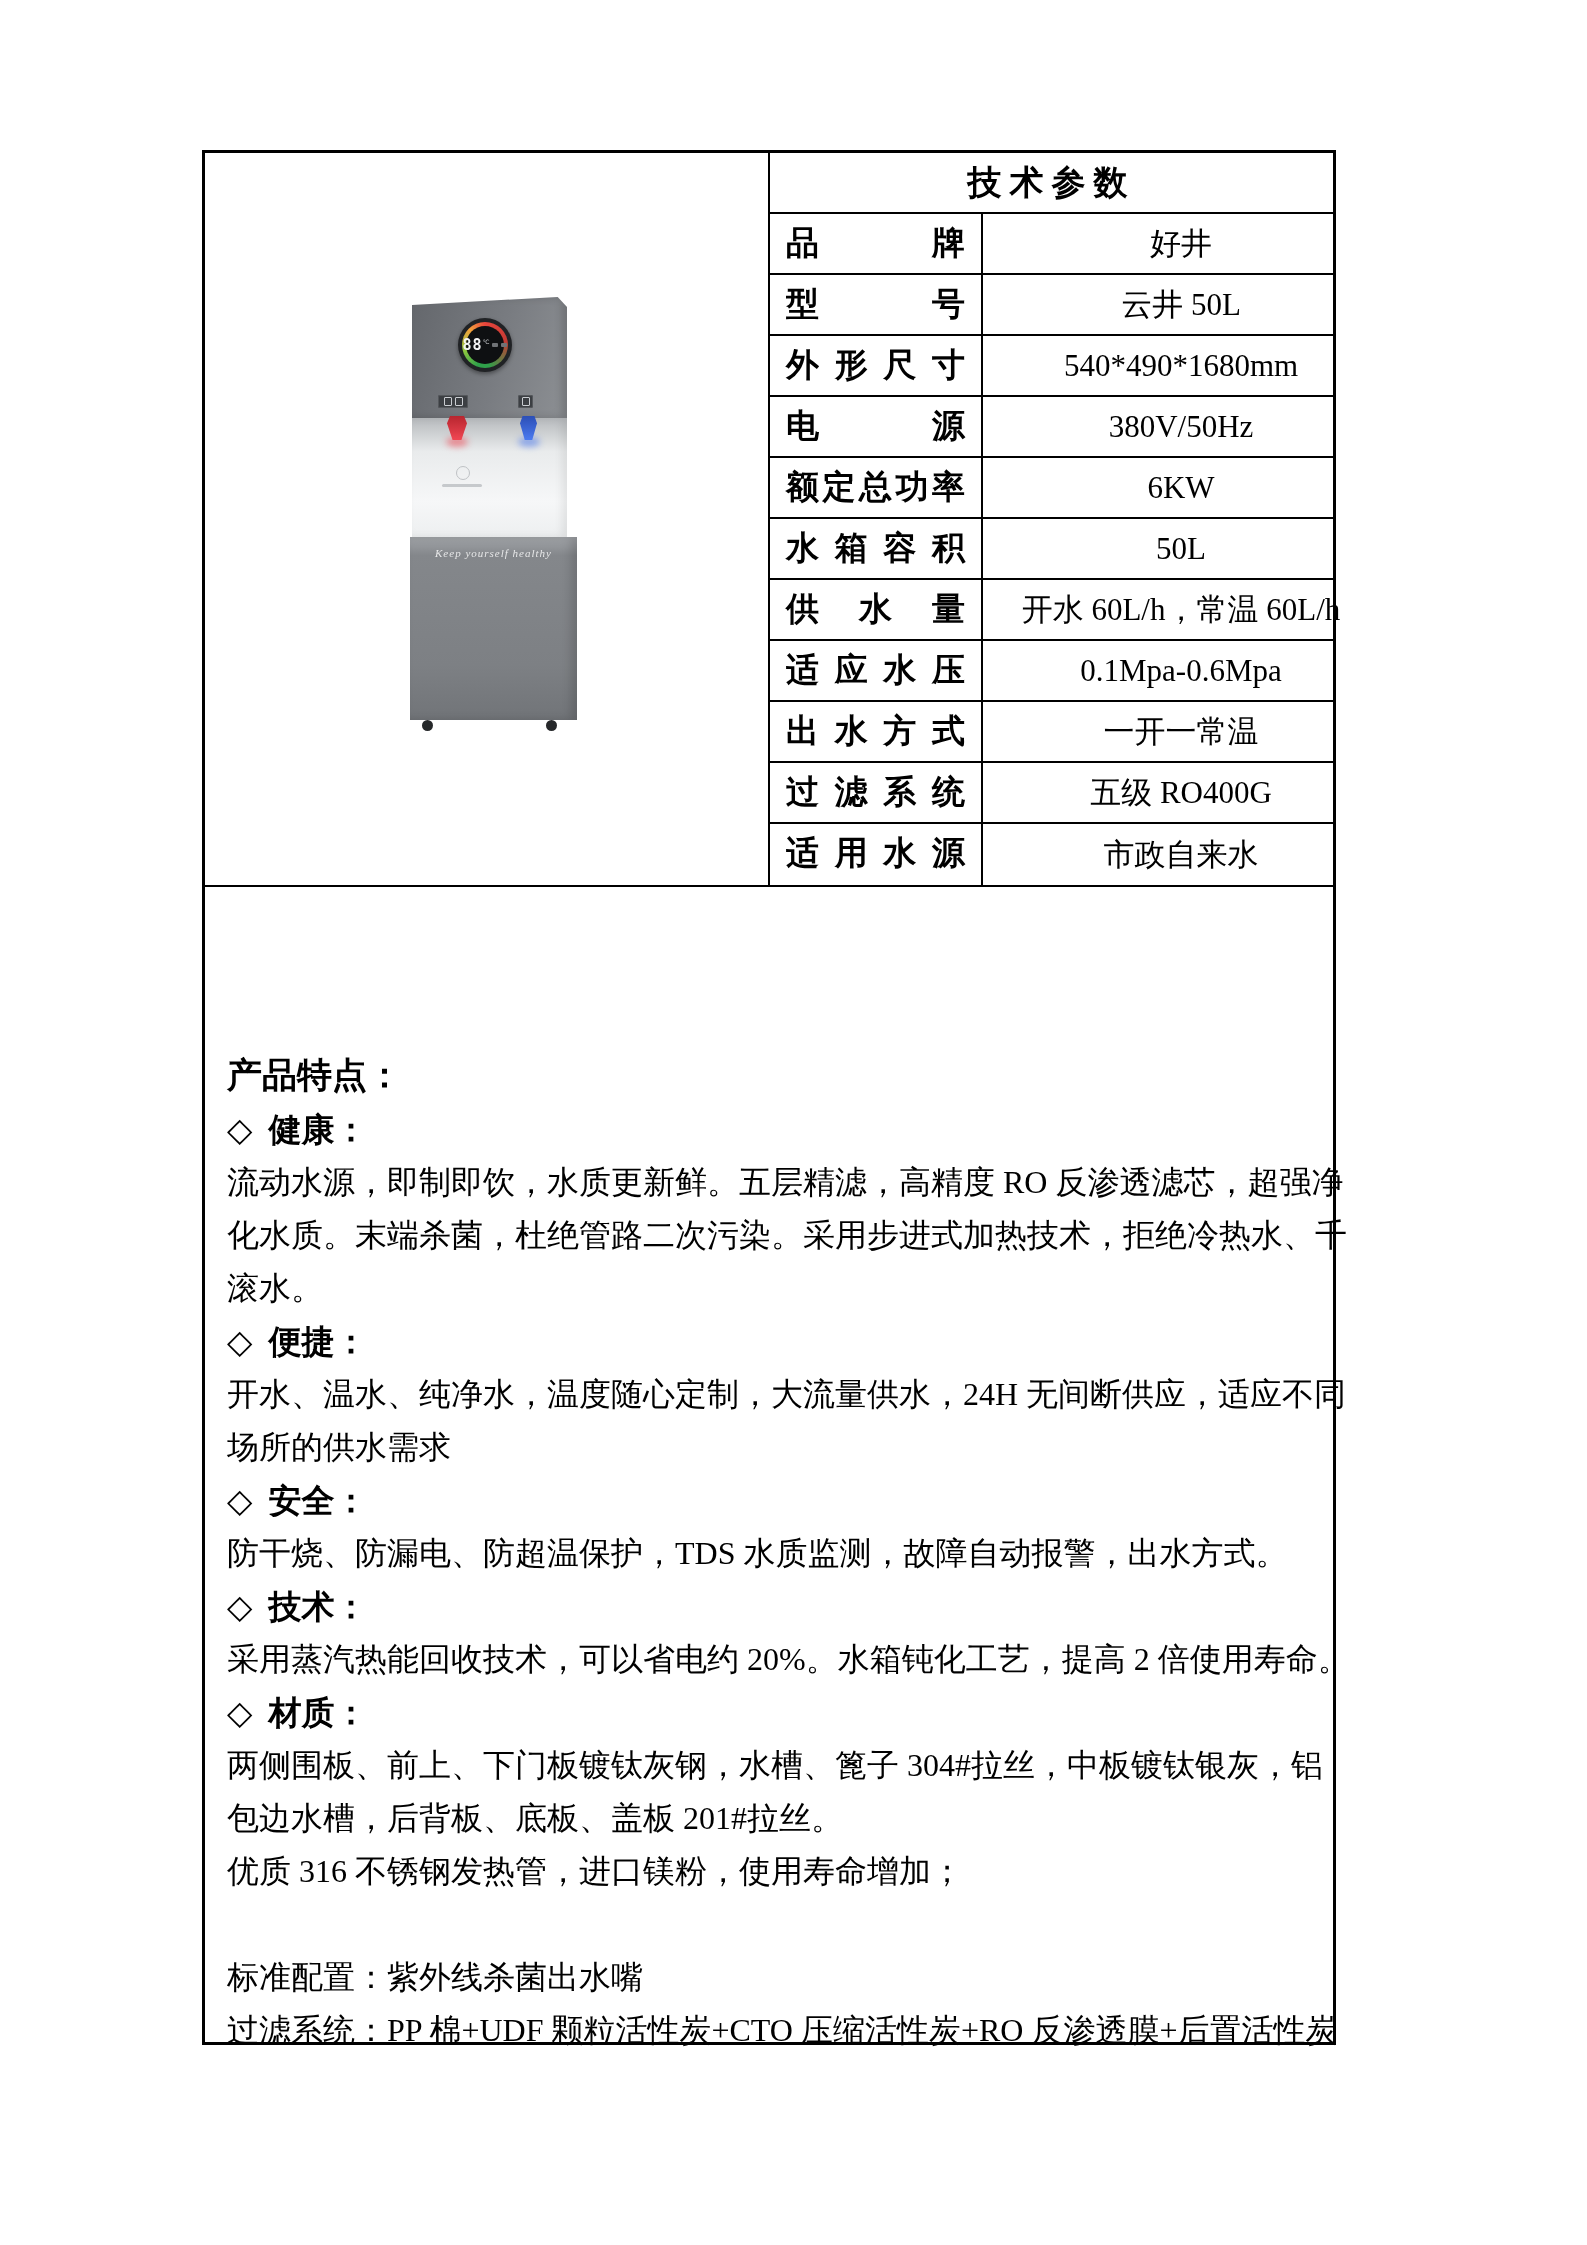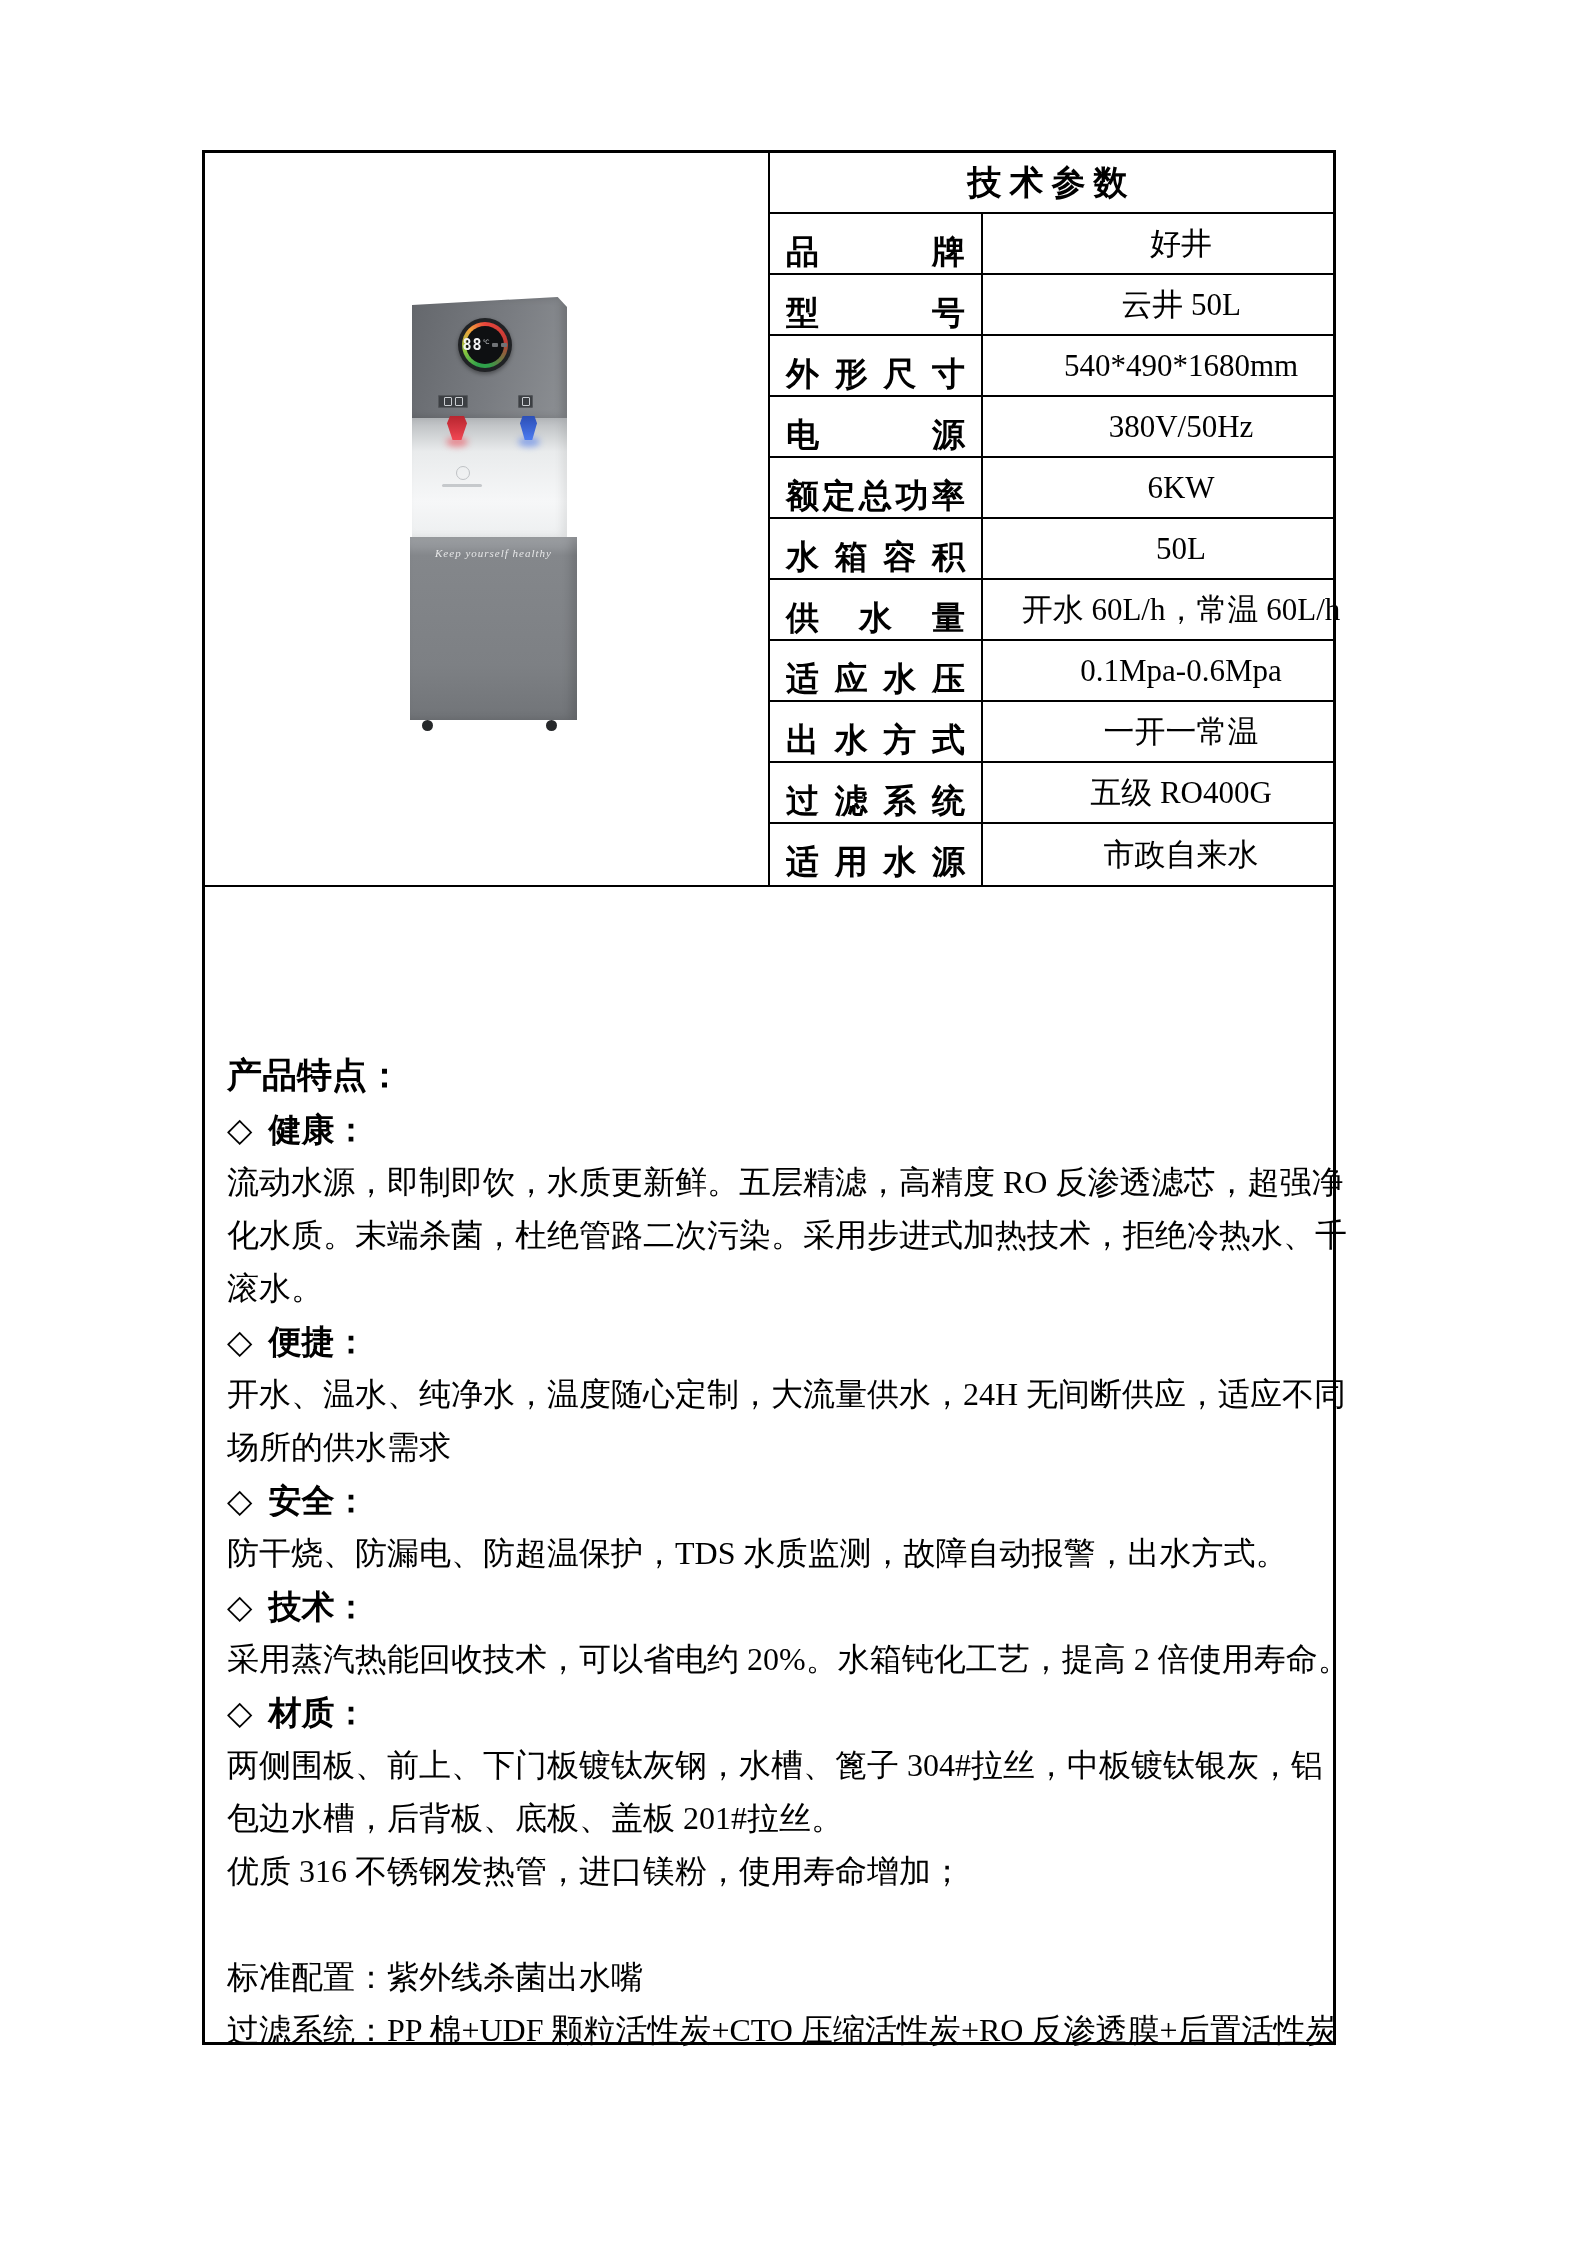--- a/index.html
+++ b/index.html
@@ -14,21 +14,21 @@
   .product-cell{position:absolute;left:0;top:0;width:565px;height:732px;
                 border-right:2px solid #000;box-sizing:border-box;background:#fff;}
   .spec-header{position:absolute;left:565px;top:0;width:563px;height:61px;
                border-bottom:2px solid #000;box-sizing:border-box;
                display:flex;align-items:center;justify-content:center;
                font:700 34px/61px "Liberation Serif","DejaVu Serif",serif;letter-spacing:8px;}
   .spec-row{position:absolute;left:565px;width:563px;height:61px;
             border-bottom:2px solid #000;box-sizing:border-box;}
   .spec-row.last{border-bottom:none;}
   .spec-label{position:absolute;left:0;top:0;width:213px;height:100%;
-              border-right:2px solid #000;box-sizing:border-box;padding:9px 16px;
+              border-right:2px solid #000;box-sizing:border-box;padding:0 16px;
               font-weight:600;font-size:33px;line-height:58px;
               text-align:justify;text-align-last:justify;overflow:hidden;}
   .spec-value{position:absolute;left:213px;top:0;width:396px;height:100%;
               display:flex;align-items:center;justify-content:center;
               font-size:31px;white-space:nowrap;}
 
   
   .machine{position:absolute;left:201px;top:144px;width:167px;height:434px;}
   .upper-body{position:absolute;left:6px;top:0;width:155px;height:240px;}
   .dark-panel{position:absolute;left:0;top:0;width:155px;height:121px;

